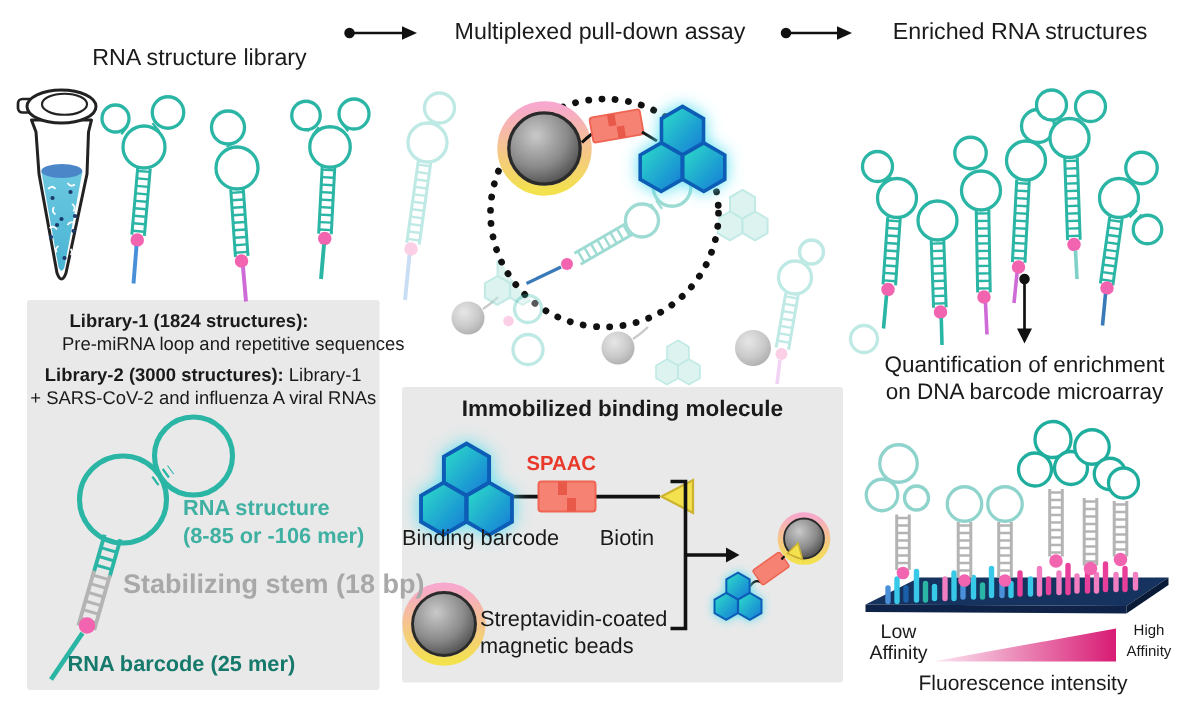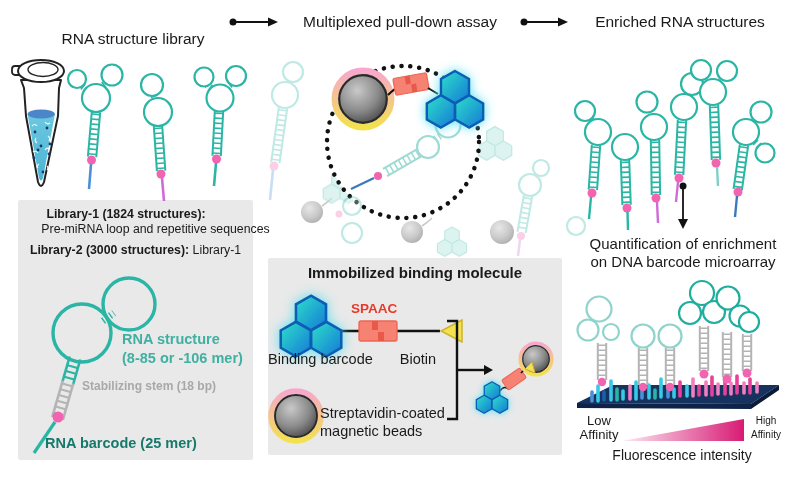--- a/index.html
+++ b/index.html
@@ -389,24 +389,25 @@
     </g>
   </svg>
 
   <div class="txt hdr ctr" style="left:33px;top:30px;width:200px;">RNA structure library</div>
   <div class="txt hdr ctr" style="left:300px;top:13px;width:200px;">Multiplexed pull-down assay</div>
   <div class="txt hdr ctr" style="left:580px;top:13px;width:200px;">Enriched RNA structures</div>
 
   <div class="txt lib ctr b" style="left:18px;top:207px;width:216px;">Library-1 (1824 structures):</div>
   <div class="txt lib ctr" style="left:18px;top:222px;width:235px;padding-left:20px;">Pre-miRNA loop and repetitive sequences</div>
   <div class="txt lib ctr" style="left:18px;top:243px;width:235px;"><span class="b">Library-2 (3000 structures):</span><span> Library-1</span></div>
+  <div class="txt lib ctr" style="left:18px;top:258px;width:235px;">+ SARS-CoV-2 and influenza A viral RNAs</div>
 
   <div class="txt b" style="left:122px;top:331px;font-size:14.5px;color:#3fb0a2;">RNA structure</div>
   <div class="txt b" style="left:122px;top:350px;font-size:14.5px;color:#3fb0a2;">(8-85 or -106 mer)</div>
-  <div class="txt b" style="left:82px;top:379px;font-size:12px;color:#a8a8a8;">Stabilizing stem (18 bp)</div>
+  <div class="txt b" style="left:82px;top:379px;font-size:18px;color:#a8a8a8;">Stabilizing stem (18 bp)</div>
   <div class="txt b" style="left:45px;top:435px;font-size:14.5px;color:#15796b;">RNA barcode (25 mer)</div>
 
   <div class="txt b ctr" style="left:280px;top:264px;width:270px;font-size:15px;">Immobilized binding molecule</div>
   <div class="txt b" style="left:351px;top:301px;font-size:13.5px;color:#e8392b;">SPAAC</div>
   <div class="txt ctr" style="left:268px;top:351px;width:98px;font-size:14.5px;">Binding barcode</div>
   <div class="txt ctr" style="left:396px;top:351px;width:44px;font-size:14.5px;">Biotin</div>
   <div class="txt" style="left:320px;top:405px;font-size:14.5px;">Streptavidin-coated</div>
   <div class="txt" style="left:320px;top:423px;font-size:14.5px;">magnetic beads</div>
 
   <div class="txt ctr" style="left:568px;top:253px;width:230px;font-size:15px;">on DNA barcode microarray</div>

